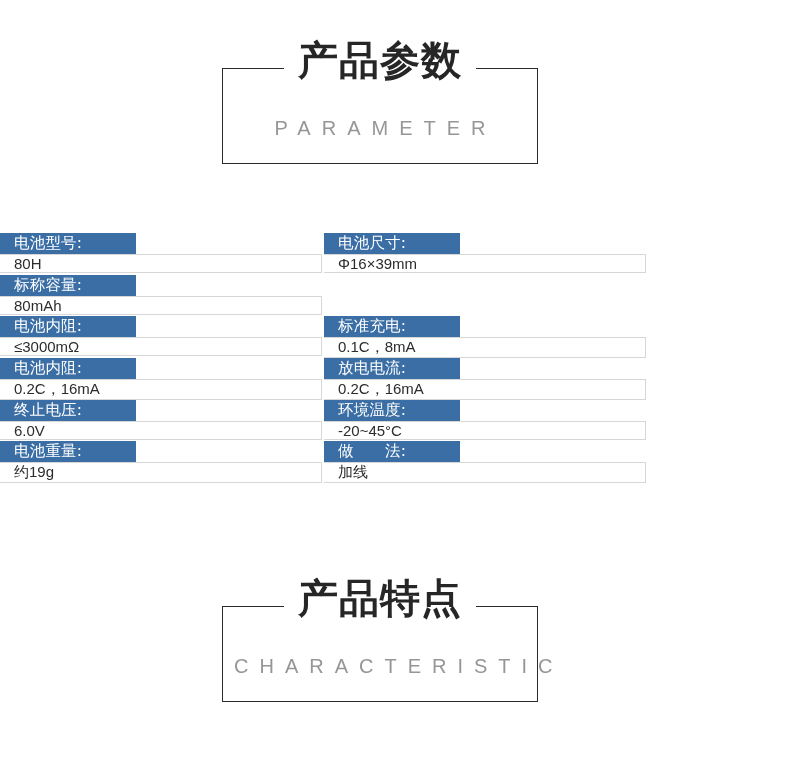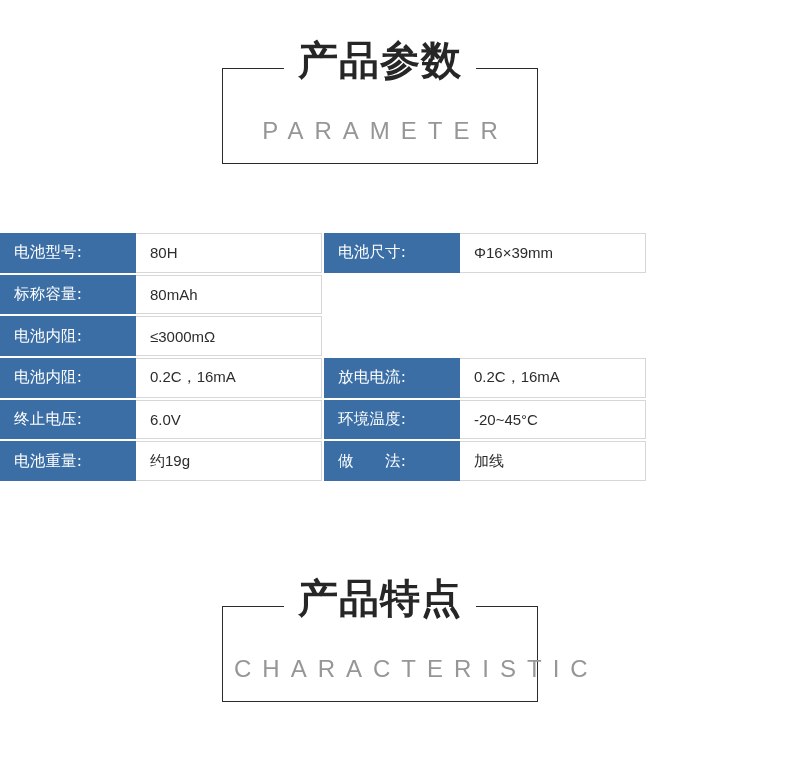--- a/index.html
+++ b/index.html
@@ -42,21 +42,21 @@
     display: inline-block;
     background: #ffffff;
     padding: 0 14px;
   }
   .heading-en {
     position: absolute;
     left: 0;
     right: 0;
     top: 48px;
     text-align: center;
-    font-size: 24px;
+    font-size: 20px;
     font-weight: normal;
     color: #969696;
     letter-spacing: 11px;
     text-indent: 11px;
     white-space: nowrap;
   }
 
   #heading-parameter { top: 68px; }
   #heading-characteristic { top: 606px; }
 
@@ -72,21 +72,21 @@
   }
   .spec-row {
     flex: 1 1 0;
     display: flex;
     flex-direction: row;
     min-height: 0;
   }
   .spec-half {
     width: 324px;
     display: flex;
-    flex-direction: row;
+    flex-direction: column;
     box-sizing: border-box;
     padding-bottom: 2px;
   }
   .spec-label {
     width: 136px;
     background: #3a6ea5;
     color: #ffffff;
     font-family: "DejaVu Sans", "Liberation Sans", sans-serif;
     font-size: 15.5px;
     display: flex;
@@ -141,20 +141,24 @@
       <div class="spec-label">标称容量:</div>
       <div class="spec-value">80mAh</div>
     </div>
   </div>
 
   <div class="spec-row">
     <div class="spec-half left">
       <div class="spec-label">电池内阻:</div>
       <div class="spec-value">≤3000mΩ</div>
     </div>
+    <div class="spec-half right">
+      <div class="spec-label">标准充电:</div>
+      <div class="spec-value">0.1C，8mA</div>
+    </div>
   </div>
 
   <div class="spec-row">
     <div class="spec-half left">
       <div class="spec-label">电池内阻:</div>
       <div class="spec-value">0.2C，16mA</div>
     </div>
     <div class="spec-half right">
       <div class="spec-label">放电电流:</div>
       <div class="spec-value">0.2C，16mA</div>

